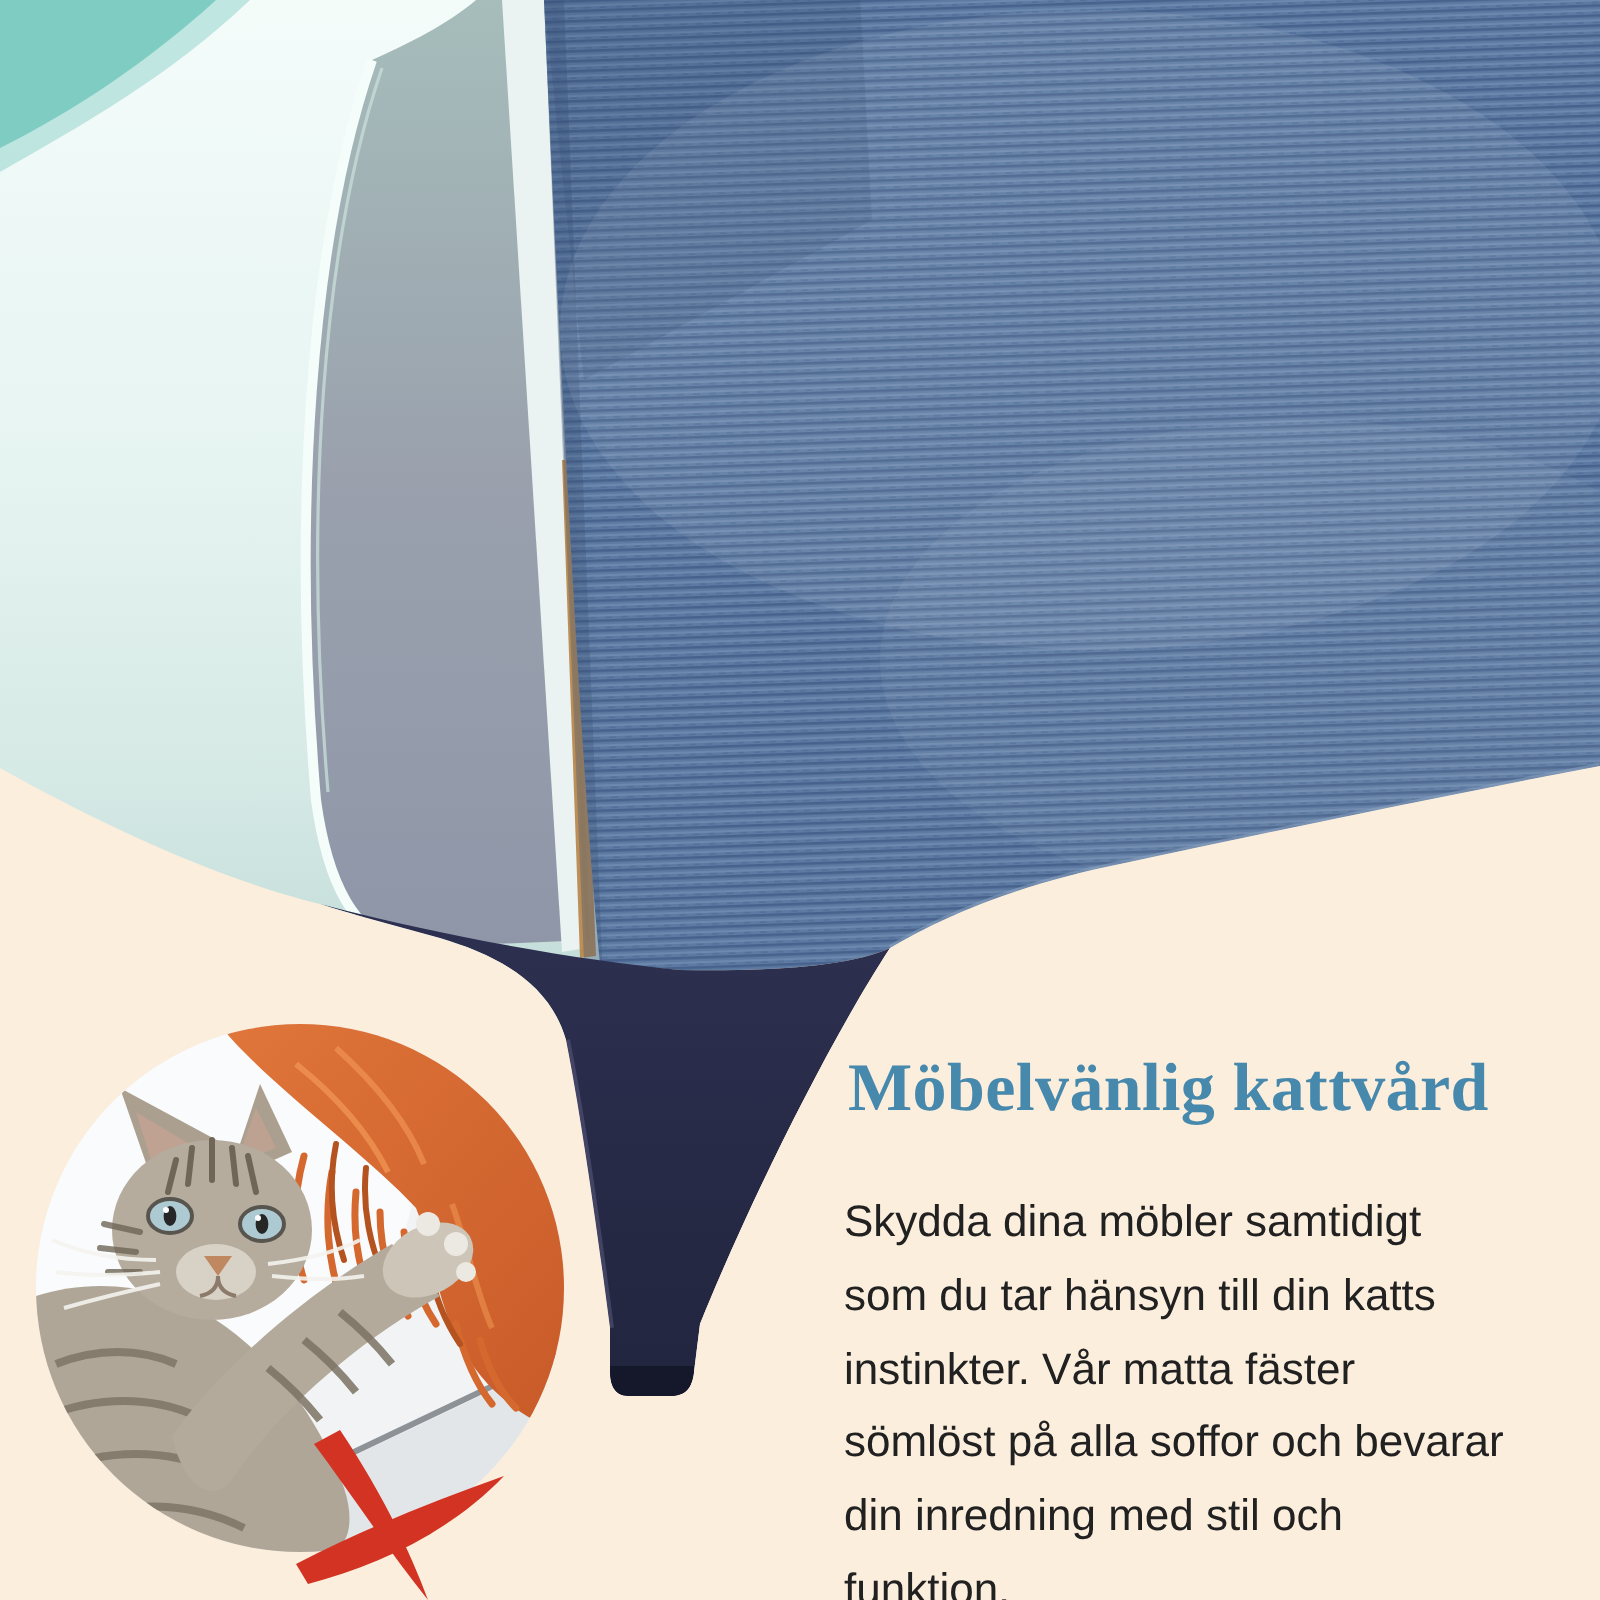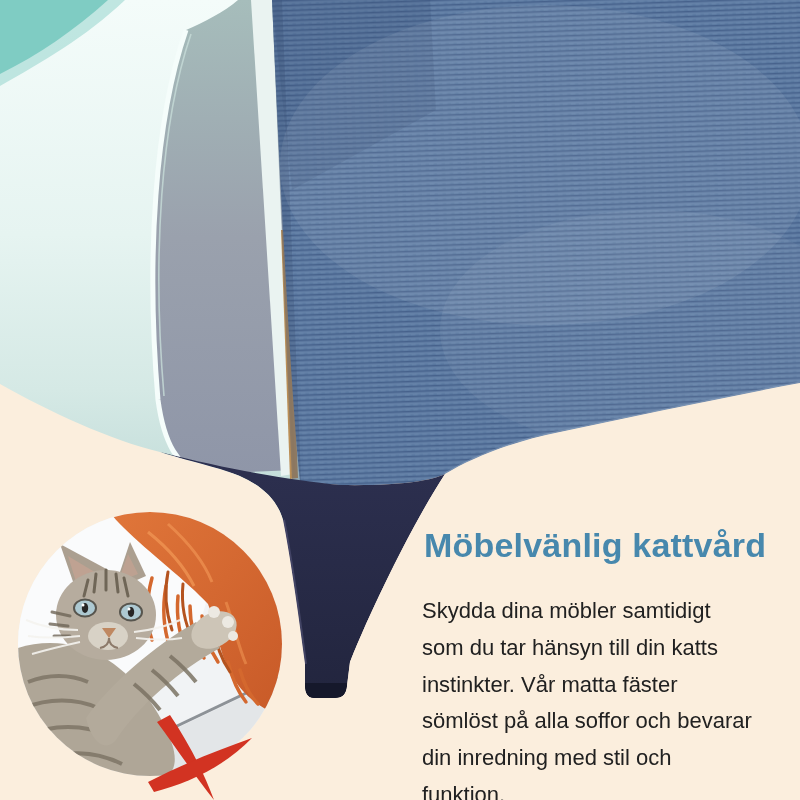--- a/index.html
+++ b/index.html
@@ -10,21 +10,21 @@
     overflow:hidden;
     font-family:"Liberation Sans", sans-serif;
   }
   .hero-photo{position:absolute;left:0;top:0;width:800px;height:800px;}
   .cat-inset{position:absolute;left:18px;top:512px;width:264px;height:264px;}
   .red-x{position:absolute;left:128px;top:703px;width:140px;height:97px;}
   .text-block{position:absolute;left:422px;top:0;width:392px;}
   .headline{
     position:absolute;left:2px;top:503px;
     font-size:34px;font-weight:700;color:#4788ad;
-    letter-spacing:.2px;white-space:nowrap;
+    letter-spacing:.2px;white-space:nowrap;font-family:Liberation Serif, serif;
   }
   .body-text{
     position:absolute;left:0;top:571px;width:392px;
     font-size:22px;line-height:36.8px;color:#212121;
     white-space:pre-line;letter-spacing:0;
   }
 </style>
 </head>
 <body>
 

